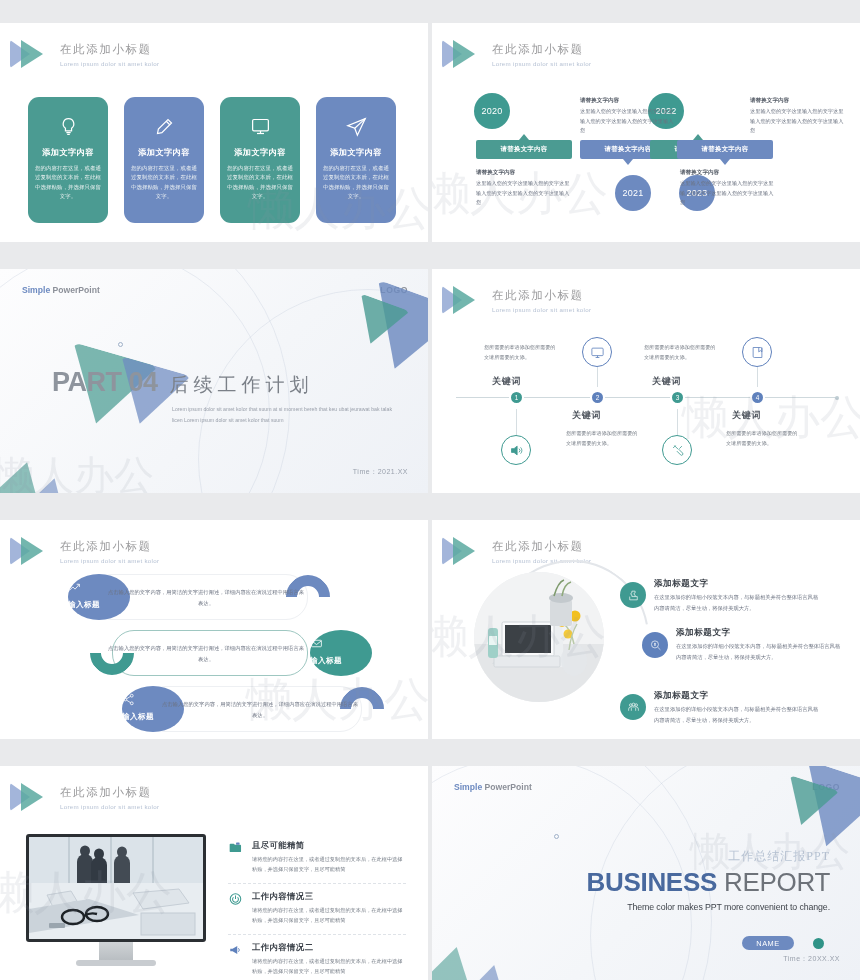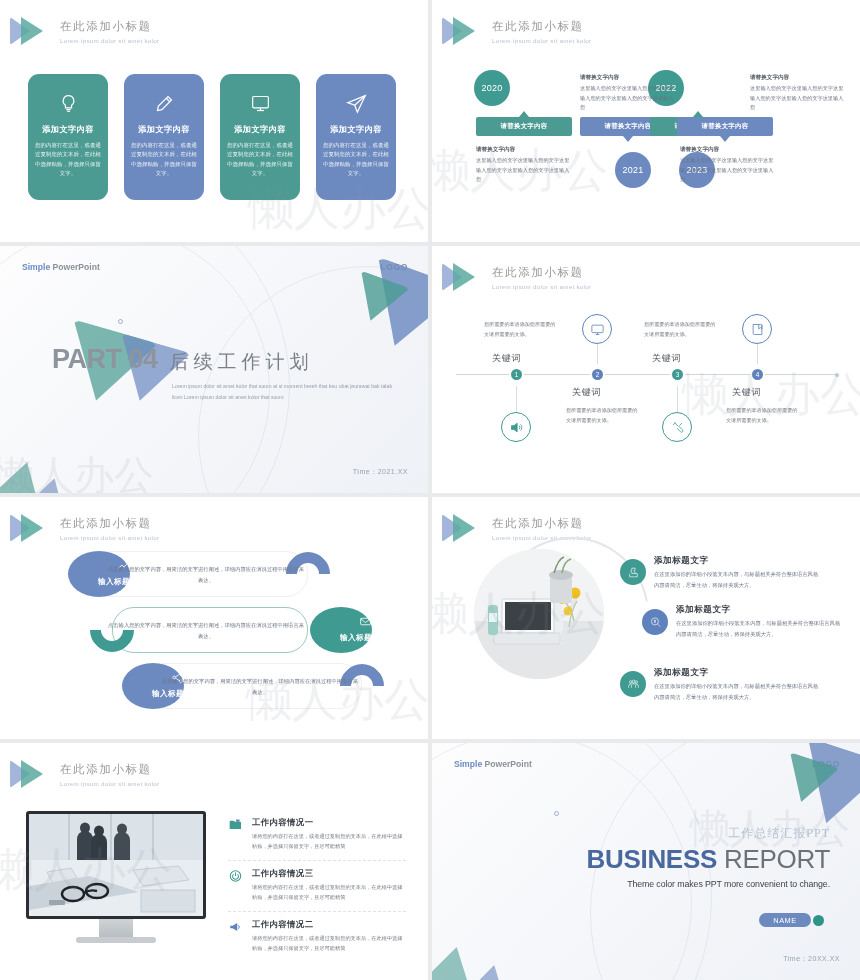--- a/index.html
+++ b/index.html
@@ -1,18 +1,18 @@
 <!DOCTYPE html>
 <html><head>
 <meta charset="utf-8">
 <style>
   * { box-sizing: border-box; margin:0; padding:0; }
   html,body { width:860px; height:980px; background:#e9eaec; font-family:"Liberation Sans", sans-serif; }
   .grid { width:860px; height:980px; display:grid; grid-template-columns:428px 428px; grid-template-rows:242px 247px 242px 237px; gap:4px; padding:0; background:#e9eaec; }
-  .slide { position:relative; background:#ffffff; overflow:hidden; }
+  .slide { position:relative; background:#ffffff; overflow:hidden;margin-top:23px; }
 
   
   .shead { position:absolute; left:10px; top:14px; display:flex; align-items:center; gap:8px; }
   .tri-logo { position:relative; width:42px; height:34px; flex:none; }
   .tri-logo .tb { position:absolute; left:0; top:3px; width:0;height:0;
       border-top:14px solid transparent; border-bottom:14px solid transparent; border-left:20px solid #93a9d4; opacity:.85; border-radius:3px;}
   .tri-logo .tt { position:absolute; left:11px; top:3px; width:0;height:0;
       border-top:14px solid transparent; border-bottom:14px solid transparent; border-left:22px solid #5aa9a0; opacity:.85;}
   .shead .txt h3 { font-size:11.5px; color:#9a9a9c; font-weight:400; letter-spacing:1.6px; font-family:"Liberation Serif", serif;}
   .shead .txt p { font-size:6.2px; color:#b7c2d4; letter-spacing:.3px; margin-top:3px;}
@@ -58,28 +58,28 @@
   
   .axis{position:absolute;left:24px;top:128px;width:380px;height:1px;background:#cfd9dd;}
   .axis:after{content:"";position:absolute;right:-3px;top:-1.5px;width:4px;height:4px;border-radius:50%;background:#bfcdd3;}
   .nodeC{position:absolute;width:15px;height:15px;border-radius:50%;color:#fff;font-size:6.4px;
          display:flex;align-items:center;justify-content:center;border:2px solid #fff;}
   .nodeC.teal{background:#3f9a91;} .nodeC.blue{background:#5f81bc;}
   .ring{position:absolute;width:30px;height:30px;border-radius:50%;border:1.3px solid;display:flex;align-items:center;justify-content:center;background:#fff;}
   .ring.teal{border-color:#3f9a91;} .ring.blue{border-color:#5f81bc;}
   .ring svg{width:15px;height:15px;fill:none;stroke-width:1.3;}
   .vline{position:absolute;width:1px;background:#d6dee2;}
-  .kw{position:absolute;font-size:9px;font-weight:400;color:#4f555e;letter-spacing:.8px;}
+  .kw{position:absolute;font-size:9px;font-weight:700;color:#4f555e;letter-spacing:.8px;}
   .kbody{position:absolute;width:72px;font-size:5.1px;color:#6d747e;line-height:1.9;}
 
   
   .arcRow{position:absolute;}
   .arcBody{position:absolute;border:1px solid;border-radius:22px;background:#fff;}
   .arcC{position:absolute;width:44px;height:44px;border-radius:50%;border-width:11px;border-style:solid;background:transparent;}
-  .pill{position:absolute;width:62px;height:46px;border-radius:50%;color:#fff;text-align:right;padding-top:7px;}
+  .pill{position:absolute;width:62px;height:46px;border-radius:50%;color:#fff;text-align:left;padding-top:7px;font-family:Liberation Mono, monospace;}
   .pill.blue{background:#6d8ac0;} .pill.teal{background:#3f9a91;}
   .pill svg{width:13px;height:13px;stroke:#fff;fill:none;stroke-width:1.5;}
   .pill b{display:block;font-size:7.6px;font-weight:700;margin-top:1px;letter-spacing:.4px;}
   .arcTxt{position:absolute;width:196px;text-align:center;font-size:5.3px;color:#6b7280;line-height:2;}
 
   
   .photoCirc{position:absolute;left:42px;top:52px;width:130px;height:130px;border-radius:50%;overflow:hidden;background:#eceef0;}
   .curveArc{position:absolute;left:62px;top:40px;width:155px;height:155px;border-radius:50%;border:2px solid #e3e6ea;border-color:#e3e6ea transparent transparent #e3e6ea;transform:rotate(35deg);}
   .iconB{position:absolute;width:26px;height:26px;border-radius:50%;display:flex;align-items:center;justify-content:center;}
   .iconB.teal{background:#3f9a91;} .iconB.blue{background:#5f81bc;}
@@ -99,21 +99,21 @@
   .lrow .li{position:absolute;left:0;top:1px;width:16px;height:14px;}
   .lrow h5{font-size:8.4px;font-weight:700;color:#3d434b;letter-spacing:.4px;}
   .lrow p{font-size:5.2px;color:#747b85;line-height:2;margin-top:3px;}
 
   
   .titleMain{position:absolute;right:30px;top:82px;text-align:right;}
   .titleMain .cn{font-size:12px;color:#b8c4d4;letter-spacing:1px;font-family:"Liberation Serif",serif;}
   .titleMain .en{font-size:26px;letter-spacing:-.3px;margin-top:2px;}
   .titleMain .en .b{color:#49699e;font-weight:700;} .titleMain .en .g{color:#6d7279;font-weight:400;}
   .titleMain .sub{font-size:8.8px;color:#3f444b;margin-top:4px;letter-spacing:-.1px;}
-  .nameRow{position:absolute;right:36px;top:170px;display:flex;align-items:center;gap:2px;}
+  .nameRow{position:absolute;right:36px;top:170px;display:flex;align-items:center;gap:19px;}
   .nameRow .np{width:52px;height:14px;border-radius:7px;background:#6d8ac0;color:#fff;font-size:7.4px;display:flex;align-items:center;justify-content:center;letter-spacing:.5px;}
   .nameRow .nd{width:11px;height:11px;border-radius:50%;background:#2f9387;}
 
   .wm{position:absolute;font-family:"Liberation Serif",serif;color:rgba(140,148,160,.13);font-size:46px;pointer-events:none;user-select:none;}
 </style>
 </head>
 <body>
 
 <div class="grid">
 
@@ -508,21 +508,21 @@
       </div>
       <div class="neck"></div>
       <div class="base"></div>
     </div>
     <div class="listW">
       <div class="lrow">
         <span class="li"><svg viewBox="0 0 24 24" width="15" height="14" fill="#3f9a91">
               <path d="M2 6a1.5 1.5 0 0 1 1.5-1.5H9l2 2h9A1.5 1.5 0 0 1 21.5 8v9.5A1.5 1.5 0 0 1 20 19H3.5A1.5 1.5 0 0 1 2 17.5z"></path>
               <rect x="13" y="2.5" width="6" height="4" rx="1" fill="#5f81bc"></rect>
             </svg></span>
-        <h5>工作内容情况一</h5>
+        <h5>且尽可能精简</h5>
         <p>请将您的内容打在这里，或者通过复制您的文本后，在此框中选择粘贴，并选择只保留文字，且尽可能精简</p>
       </div>
       <div class="lrow">
         <span class="li"><svg viewBox="0 0 24 24" width="15" height="14" fill="none" stroke="#3f9a91" stroke-width="1.8">
               <circle cx="12" cy="12" r="9"></circle>
               <path d="M12 6v6"></path>
               <path d="M8.5 9a5 5 0 1 0 7 0"></path>
             </svg></span>
         <h5>工作内容情况三</h5>
         <p>请将您的内容打在这里，或者通过复制您的文本后，在此框中选择粘贴，并选择只保留文字，且尽可能精简</p>

